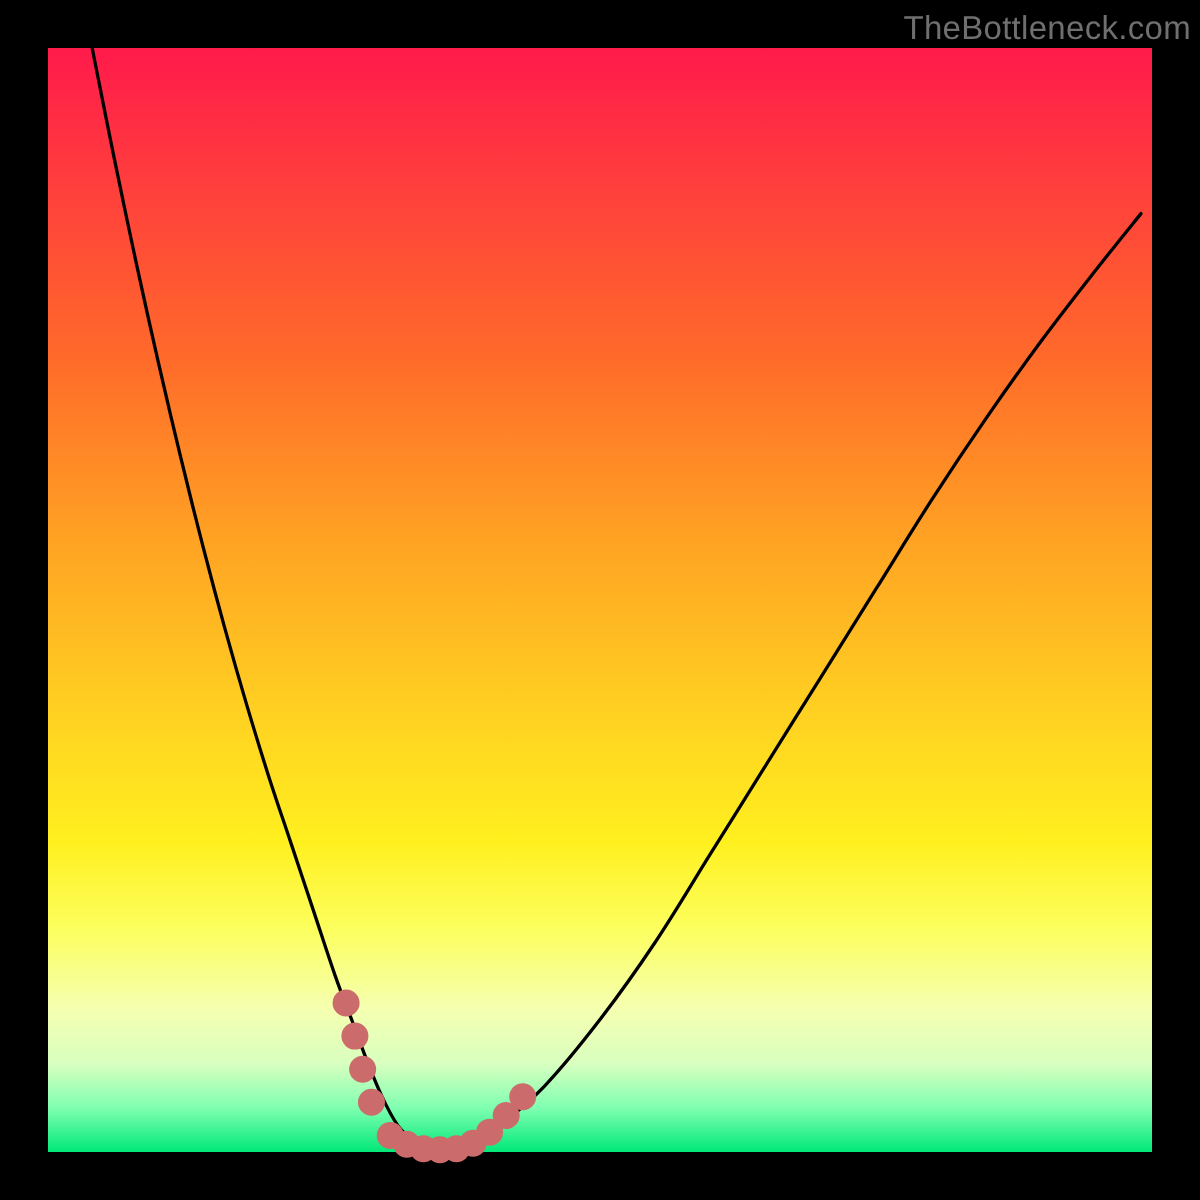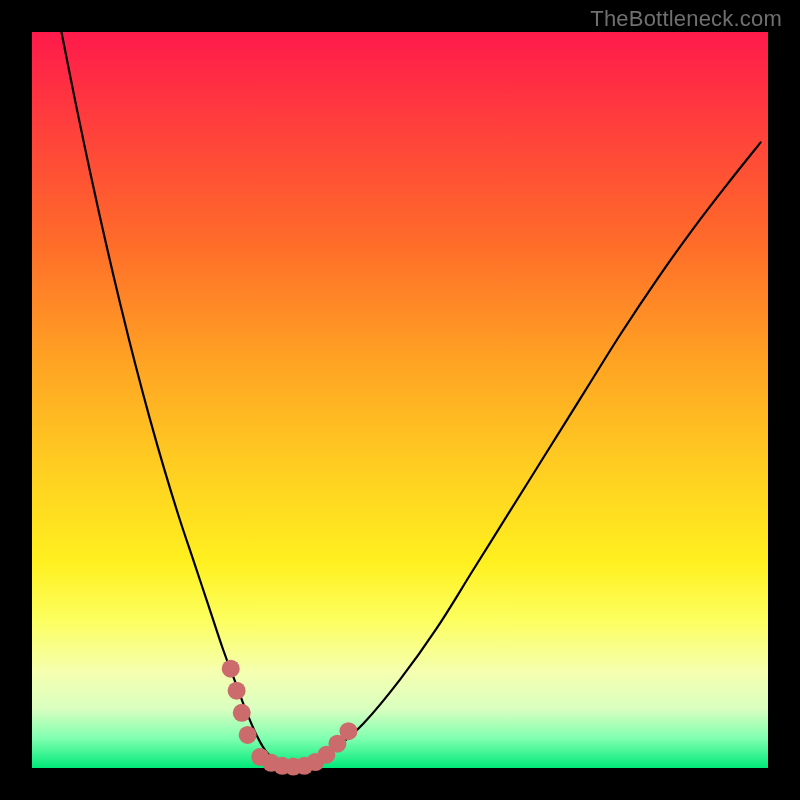--- a/index.html
+++ b/index.html
@@ -37,21 +37,21 @@
       #fcff60 80%,
       #f5ffb0 87%,
       #d9ffc0 92%,
       #7fffb0 96%,
       #00e978 100%
     );
   }
   .watermark {
     position: absolute;
     top: 6px;
-    right: 18px;
+    right: 6px;
     color: #6f6f6f;
     font-size: 22px;
     font-weight: 500;
     letter-spacing: 0.2px;
     user-select: none;
     text-align: center;
   }
   svg.curve {
     position: absolute;
     left: 0;

